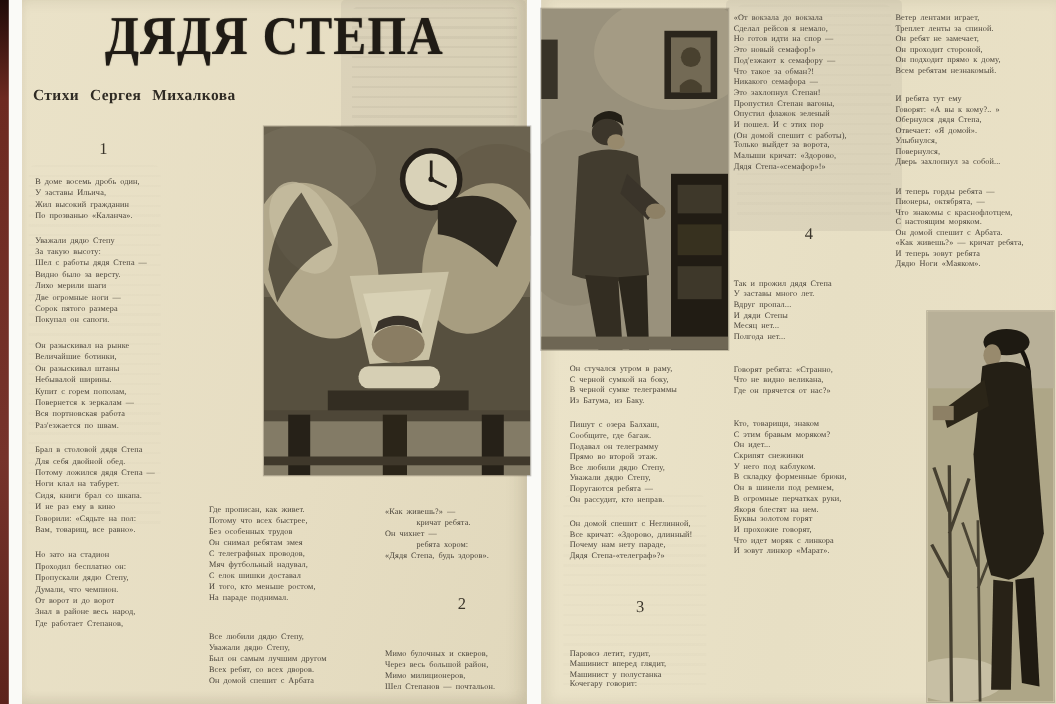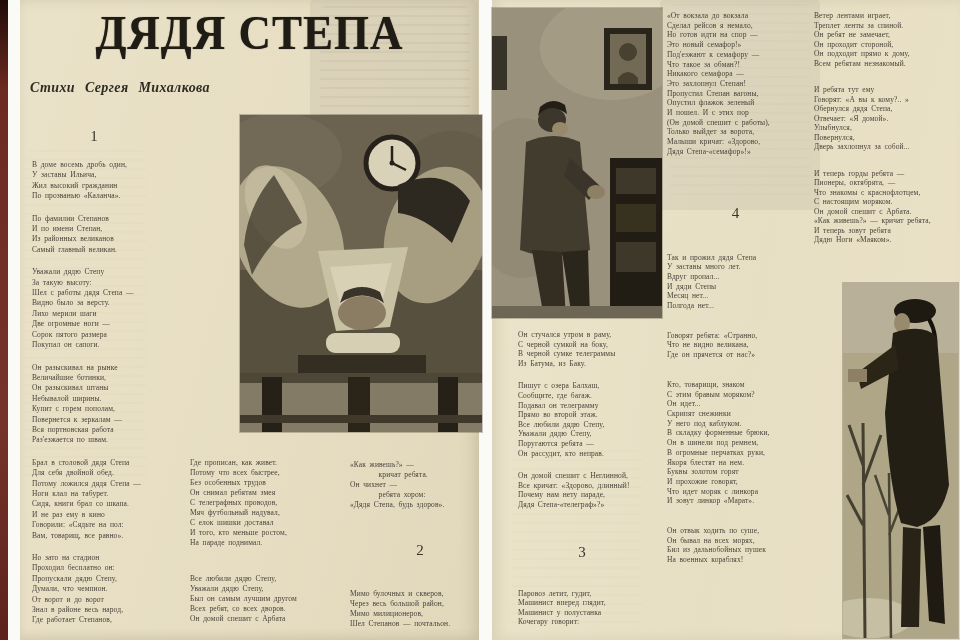--- a/index.html
+++ b/index.html
@@ -26,21 +26,21 @@
   }
   .title{
     position:absolute;left:0;right:0;top:4px;text-align:center;
     font-weight:bold;font-size:45px;letter-spacing:1px;color:#1f1b15;
     transform:scaleY(1.1);transform-origin:top;
     text-shadow:0 0 1px rgba(30,25,15,.6);
     white-space:nowrap;
   }
   .byline{
     position:absolute;left:10px;top:80px;
-    font-style:italic;font-weight:bold;font-size:14px;color:#2f2b24;
+    font-weight:bold;font-size:14px;color:#2f2b24;
     word-spacing:6px;letter-spacing:.4px;white-space:nowrap;
   }
   .col{position:absolute;color:#49433a;font-size:7.5px;word-spacing:1.6px;letter-spacing:.1px;}
   .col .line{white-space:pre;line-height:var(--lh,9.6px);}
   .stanza{margin:0 0 var(--sg,12px) 0;}
   .section-num{
     text-align:center;font-size:15px;color:#3a352b;
     margin:var(--hmt,22px) 0 var(--hmb,18px) 0;
   }
   #l-col1{left:12px;top:112px;width:124px;--lh:10.4px;--sg:12px;--hmt:16px;--hmb:15px;}
@@ -75,26 +75,20 @@
   <div class="title">ДЯДЯ СТЕПА</div>
   <div class="byline">Стихи Сергея Михалкова</div>
 
   <div class="col" id="l-col1">
       <div class="section-num">1</div>
       <div class="stanza">
         <div class="line">В доме восемь дробь один,</div>
         <div class="line">У заставы Ильича,</div>
         <div class="line">Жил высокий гражданин</div>
         <div class="line">По прозванью «Каланча».</div>
-      </div>
-      <div class="stanza">
-        <div class="line">По фамилии Степанов</div>
-        <div class="line">И по имени Степан,</div>
-        <div class="line">Из районных великанов</div>
-        <div class="line">Самый главный великан.</div>
       </div>
       <div class="stanza">
         <div class="line">Уважали дядю Степу</div>
         <div class="line">За такую высоту:</div>
         <div class="line">Шел с работы дядя Степа —</div>
         <div class="line">Видно было за версту.</div>
         <div class="line">Лихо мерили шаги</div>
         <div class="line">Две огромные ноги —</div>
         <div class="line">Сорок пятого размера</div>
         <div class="line">Покупал он сапоги.</div>
@@ -299,26 +293,20 @@
         <div class="line">У него под каблуком.</div>
         <div class="line">В складку форменные брюки,</div>
         <div class="line">Он в шинели под ремнем,</div>
         <div class="line">В огромные перчатках руки,</div>
         <div class="line">Якоря блестят на нем.</div>
         <div class="line">Буквы золотом горят</div>
         <div class="line">И прохожие говорят,</div>
         <div class="line">Что идет моряк с линкора</div>
         <div class="line">И зовут линкор «Марат».</div>
       </div>
-      <div class="stanza">
-        <div class="line">Он отвык ходить по суше,</div>
-        <div class="line">Он бывал на всех морях,</div>
-        <div class="line">Бил из дальнобойных пушек</div>
-        <div class="line">На военных кораблях!</div>
-      </div>
     </div>
   <div class="col" id="r-col3">
       <div class="stanza">
         <div class="line">Ветер лентами играет,</div>
         <div class="line">Треплет ленты за спиной.</div>
         <div class="line">Он ребят не замечает,</div>
         <div class="line">Он проходит стороной,</div>
         <div class="line">Он подходит прямо к дому,</div>
         <div class="line">Всем ребятам незнакомый.</div>
       </div>

